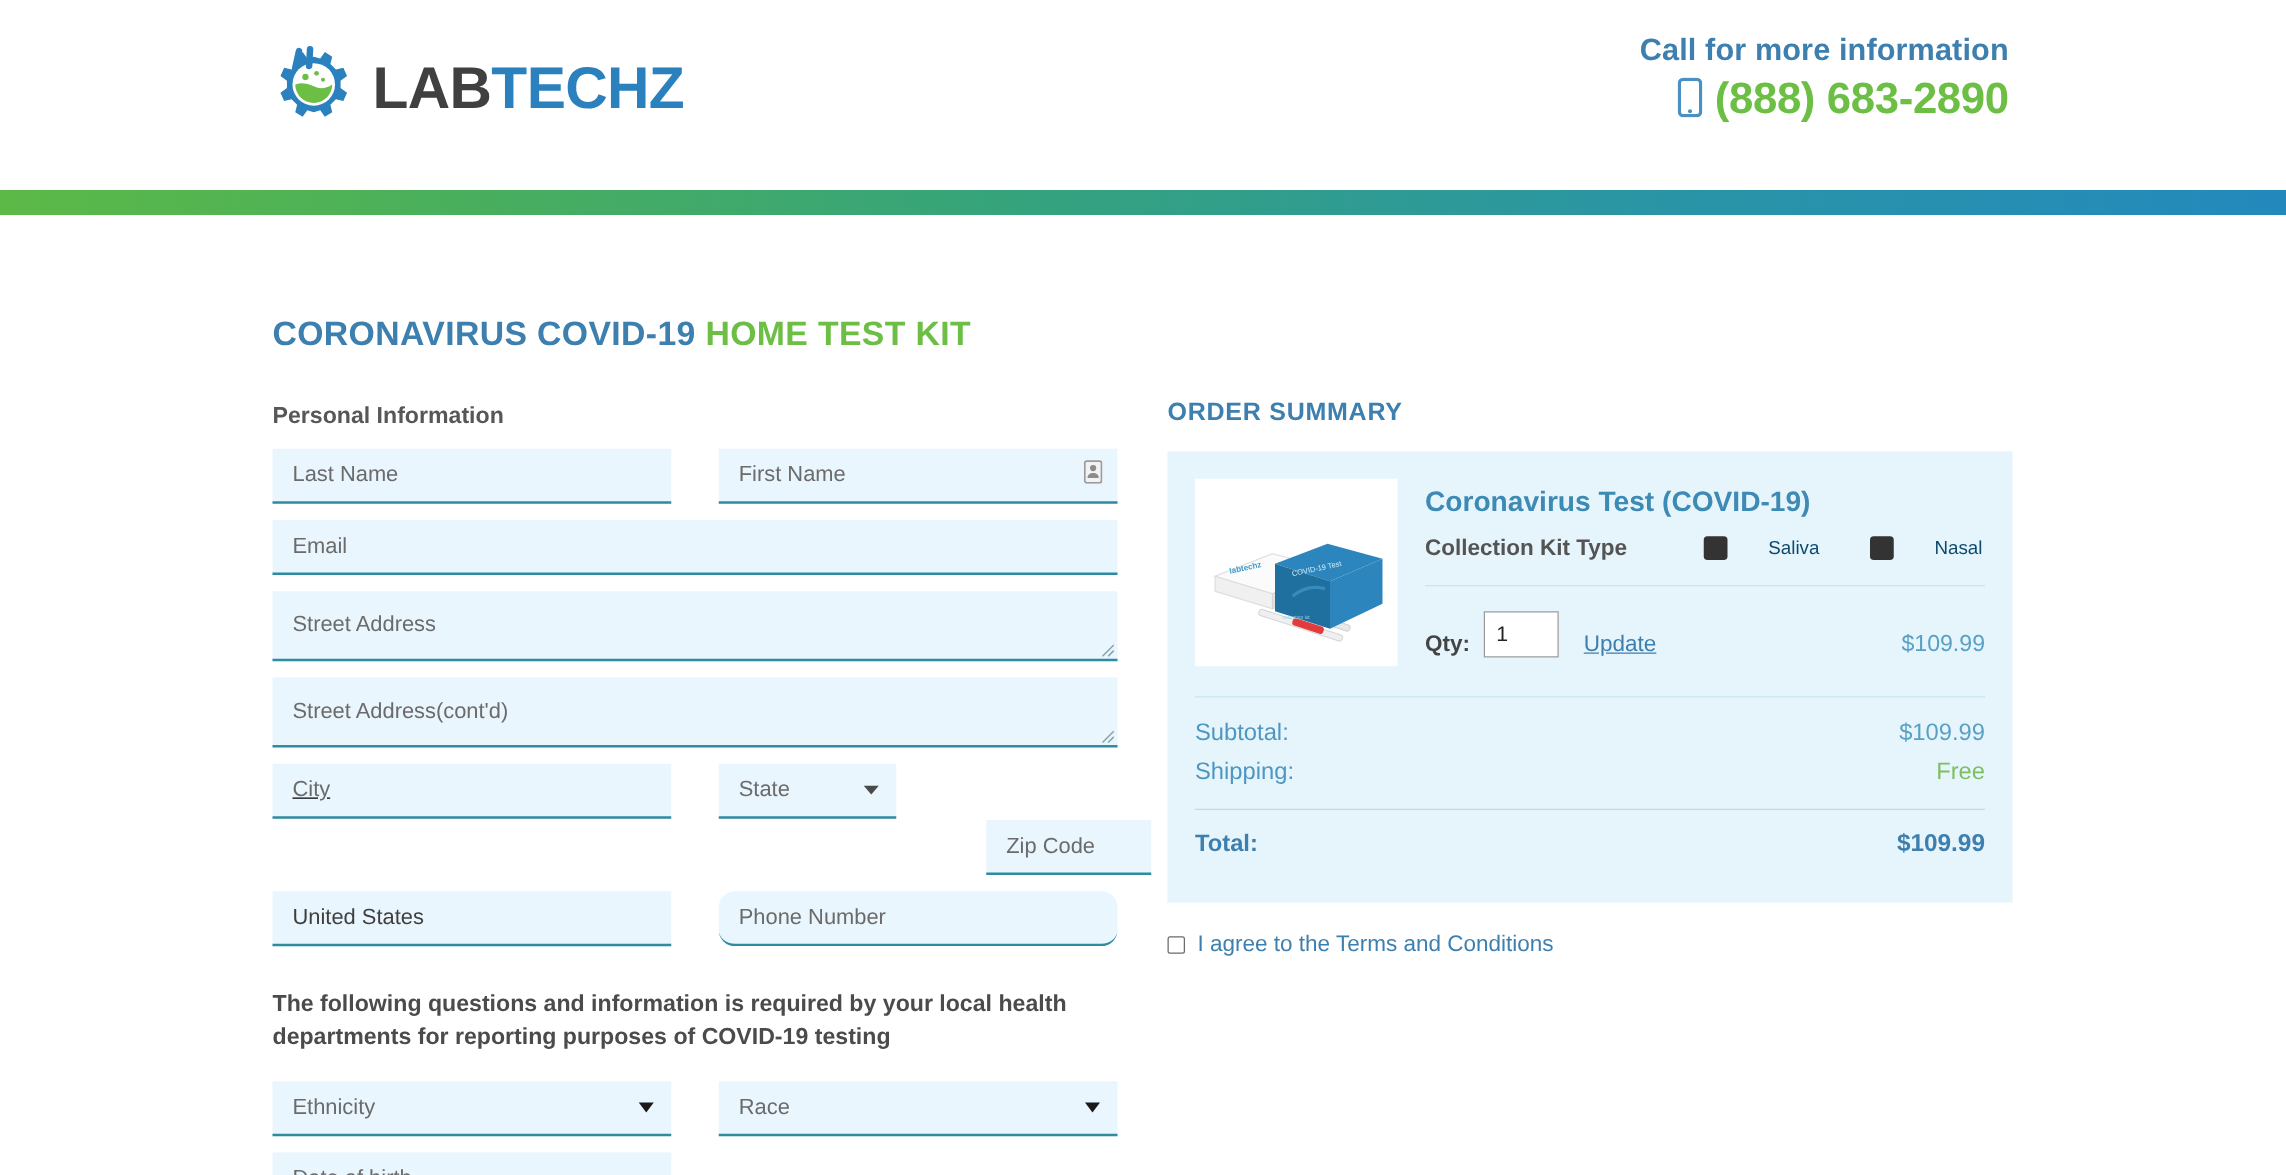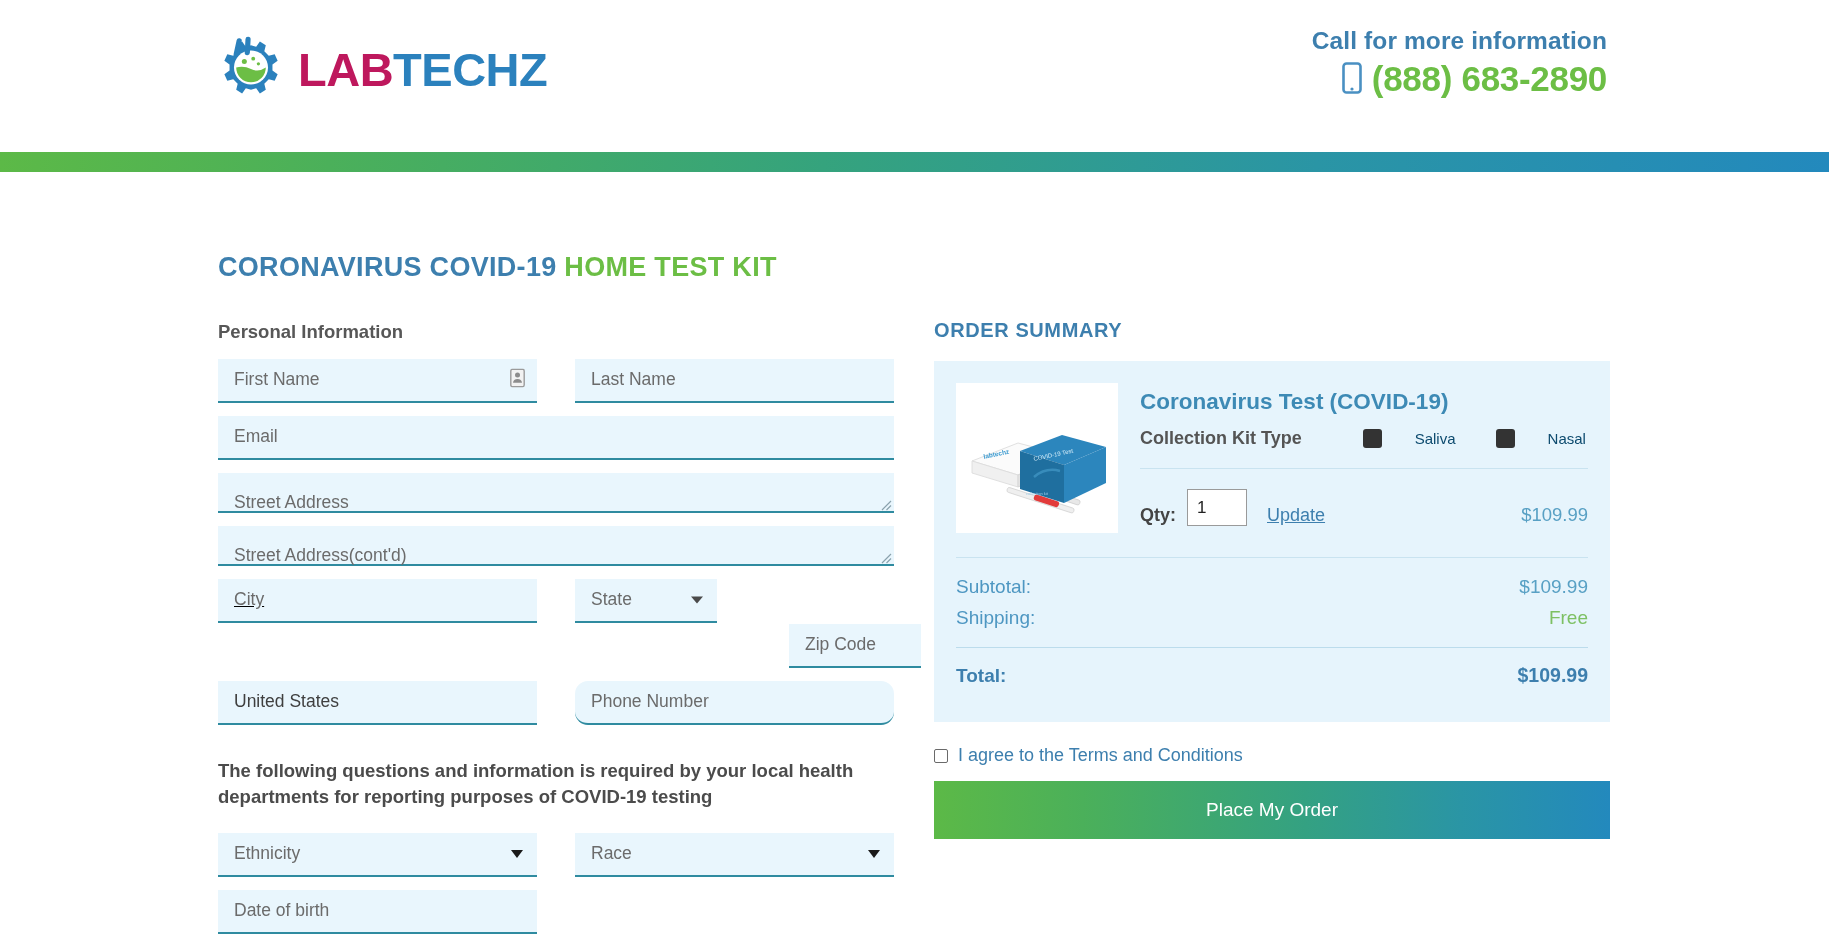--- a/index.html
+++ b/index.html
@@ -23,21 +23,21 @@
     display: flex; align-items: center; gap: 10px;
   }
   .logo-mark { width: 74px; height: 74px; display:block; }
   .logo-text {
     font-size: 47px;
     font-weight: bold;
     letter-spacing: -0.5px;
     line-height: 1;
     font-family: "Liberation Sans", sans-serif;
   }
-  .logo-lab { color: #be185d; }
+  .logo-lab { color: #404040; }
   .logo-techz { color: #2b81bd; }
 
   .call-block {
     position: absolute;
     right: 222px; top: 26px;
     text-align: right;
   }
   .call-title {
     color: #3d7fae;
     font-size: 24.5px;
@@ -101,21 +101,21 @@
     display: flex; align-items: center;
     padding: 0 16px;
   }
   .field .ph {
     color: #6b6b6b;
     font-size: 17.5px;
     line-height: 1;
   }
   .field.full { width: 100%; }
   .field.half { width: 319px; flex: 0 0 319px; }
-  .field.tall { height: 40px; align-items: flex-end; }
+  .field.tall { height: 56px; align-items: center; }
   .field.city { width: 319px; flex: 0 0 319px; text-decoration: underline; }
   .field.state { width: 142px; flex: 0 0 142px; }
   .field.zip { width: 132px; flex: 0 0 132px; margin-left: 34px; margin-top: 45px; }
   .field.country { width: 319px; flex: 0 0 319px; }
   .field.phone { width: 319px; flex: 0 0 319px; border-radius: 13px; }
   .field .value {
     color: #3f3f3f;
     font-size: 17.5px;
     line-height: 1;
   }
@@ -322,31 +322,31 @@
   </div>
 
   <div class="columns">
 
     <div class="col-left">
 
       <div class="section-label">Personal Information</div>
 
       <div class="field-row">
         <div class="field half">
+          <span class="ph">Last Name</span>
+        </div>
+        <div class="field half">
           <span class="ph">First Name</span>
           <span class="contact-icon">
             <svg width="15" height="19" viewBox="0 0 15 19" xmlns="http://www.w3.org/2000/svg">
               <rect x="0.8" y="0.8" width="13.4" height="17.4" rx="1.6" fill="#f2f2f2" stroke="#9b9b9b" stroke-width="1.4"></rect>
               <circle cx="7.5" cy="6.4" r="2.5" fill="#8c8c8c"></circle>
               <path d="M3 14.3c0-2.4 2-3.9 4.5-3.9s4.5 1.5 4.5 3.9z" fill="#8c8c8c"></path>
             </svg>
           </span>
-        </div>
-        <div class="field half">
-          <span class="ph">Last Name</span>
         </div>
       </div>
 
       <div class="field-row">
         <div class="field full">
           <span class="ph">Email</span>
         </div>
       </div>
 
       <div class="field-row">
@@ -495,17 +495,16 @@
           <span class="totals-label">Total:</span>
           <span class="totals-value">$109.99</span>
         </div>
       </div>
 
       <label class="terms-row">
         <span class="terms-chk"></span>
         <span class="terms-text">I agree to the Terms and Conditions</span>
       </label>
 
-      <button class="place-order">Place My Order</button>
 
     </div>
   </div>
 </div>
 
 </body></html>

